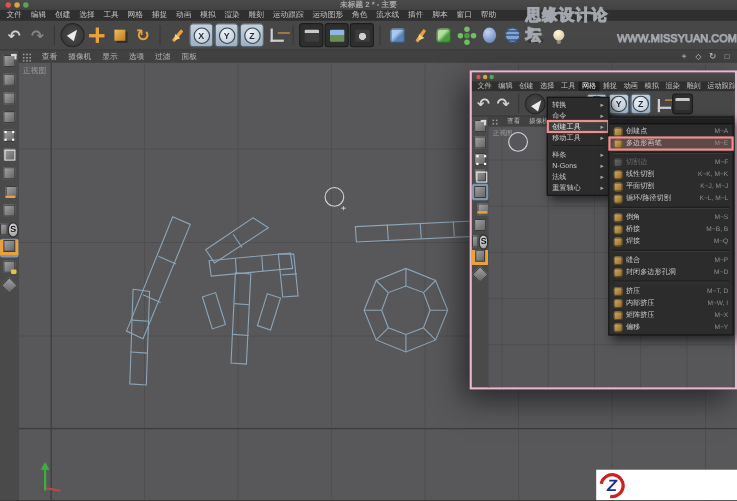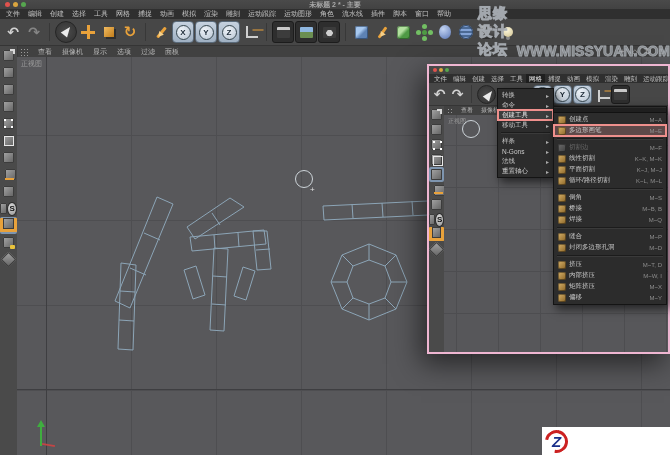--- a/index.html
+++ b/index.html
@@ -85,21 +85,21 @@
   .axis-h{position:absolute;left:0;right:0;top:332px;height:1px;background:#3e3e41;}
   .vplabel{position:absolute;left:4px;top:2px;font-size:7px;color:#9c9c9c;}
   .cursor-circle{position:absolute;width:16px;height:16px;border:1px solid #cdd4d9;border-radius:50%;}
   .cursor-plus{position:absolute;font-size:8px;color:#e2e2e2;line-height:8px;}
   .gizmo-y{position:absolute;left:23px;top:365px;width:2px;height:24px;background:#3fae3f;}
   .gizmo-y::before{content:"";position:absolute;left:-3px;top:-6px;border:4px solid transparent;border-bottom:7px solid #3fae3f;}
   .gizmo-x{position:absolute;left:25px;top:387px;width:13px;height:2px;background:#c24545;transform:rotate(10deg);}
   
   .wm-top{position:absolute;left:478px;top:5px;z-index:60;display:flex;align-items:flex-end;gap:5px;opacity:.95;pointer-events:none;justify-content:space-between;}
   .wm-top .cn{font-size:14px;font-weight:700;letter-spacing:1px;color:transparent;-webkit-text-stroke:1px #a9aeb4;text-shadow:0 0 1px rgba(190,195,200,.65);}
-  .wm-top .en{font-size:14px;font-weight:700;color:transparent;-webkit-text-stroke:0.8px #a9aeb4;text-shadow:0 0 1px rgba(190,195,200,.65);}
+  .wm-top .en{font-size:10px;font-weight:400;color:transparent;-webkit-text-stroke:0.8px #a9aeb4;text-shadow:0 0 1px rgba(190,195,200,.65);}
   .wm-bottom{position:absolute;right:0;bottom:0;width:128px;height:28px;background:#fff;z-index:70;display:flex;align-items:center;padding:0 3px;box-sizing:border-box;}
   .logo-z{position:relative;width:23px;height:23px;flex:0 0 auto;margin-right:3px;}
   .logo-z .ring{position:absolute;inset:0;border:3px solid #cc2222;border-left-color:transparent;border-radius:50%;transform:rotate(-35deg);}
   .logo-z .z{position:absolute;inset:0;text-align:center;line-height:23px;font-size:15px;font-weight:700;font-style:italic;color:#1a2f8a;}
   .wm-bottom .txt{display:flex;flex-direction:column;align-items:flex-start;line-height:1;}
   .wm-bottom .cn{color:#d42a20;font-weight:700;font-size:13px;letter-spacing:1.5px;}
   .wm-bottom .en{color:#14337a;font-weight:700;font-size:10.5px;margin-top:1px;}
   
   .fw{position:absolute;left:427px;top:64px;width:239px;height:286px;background:#454545;border:2px solid #efb6d2;
     box-shadow:-6px 10px 26px rgba(0,0,0,.55);z-index:40;}

